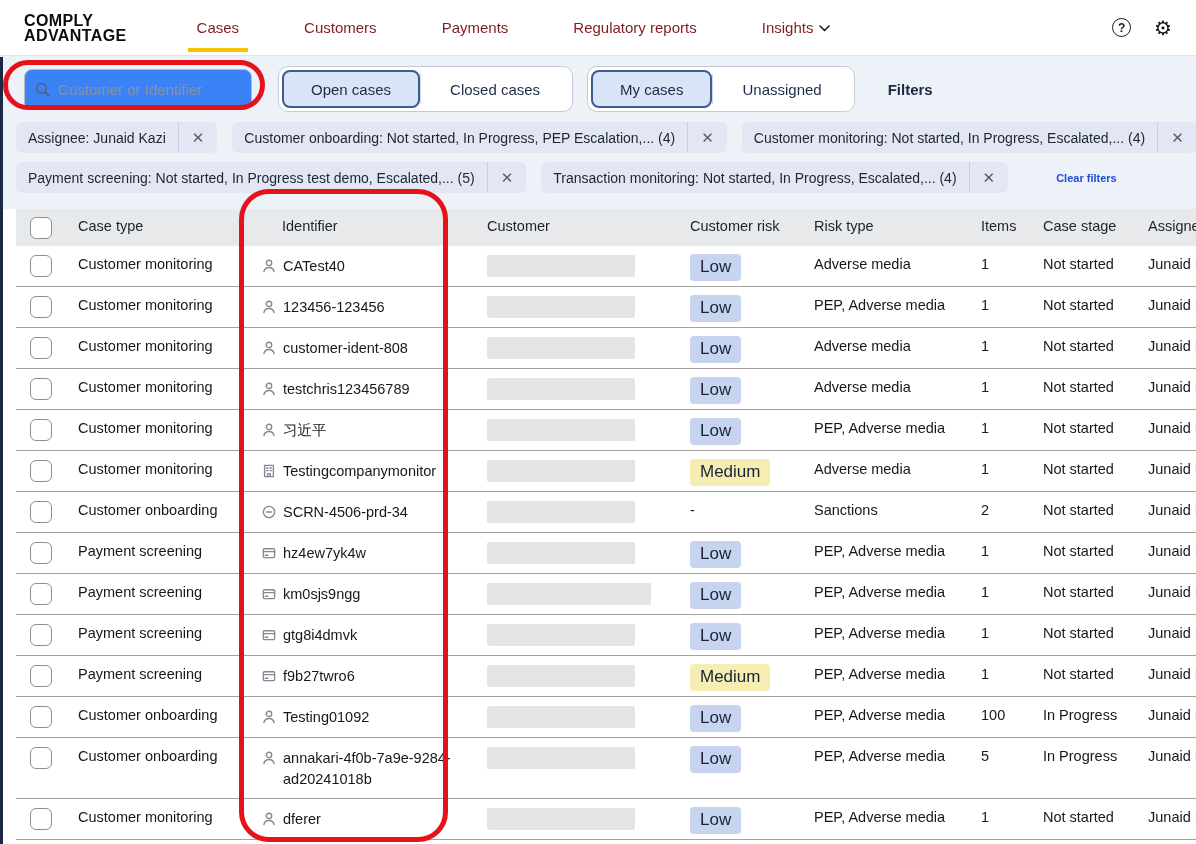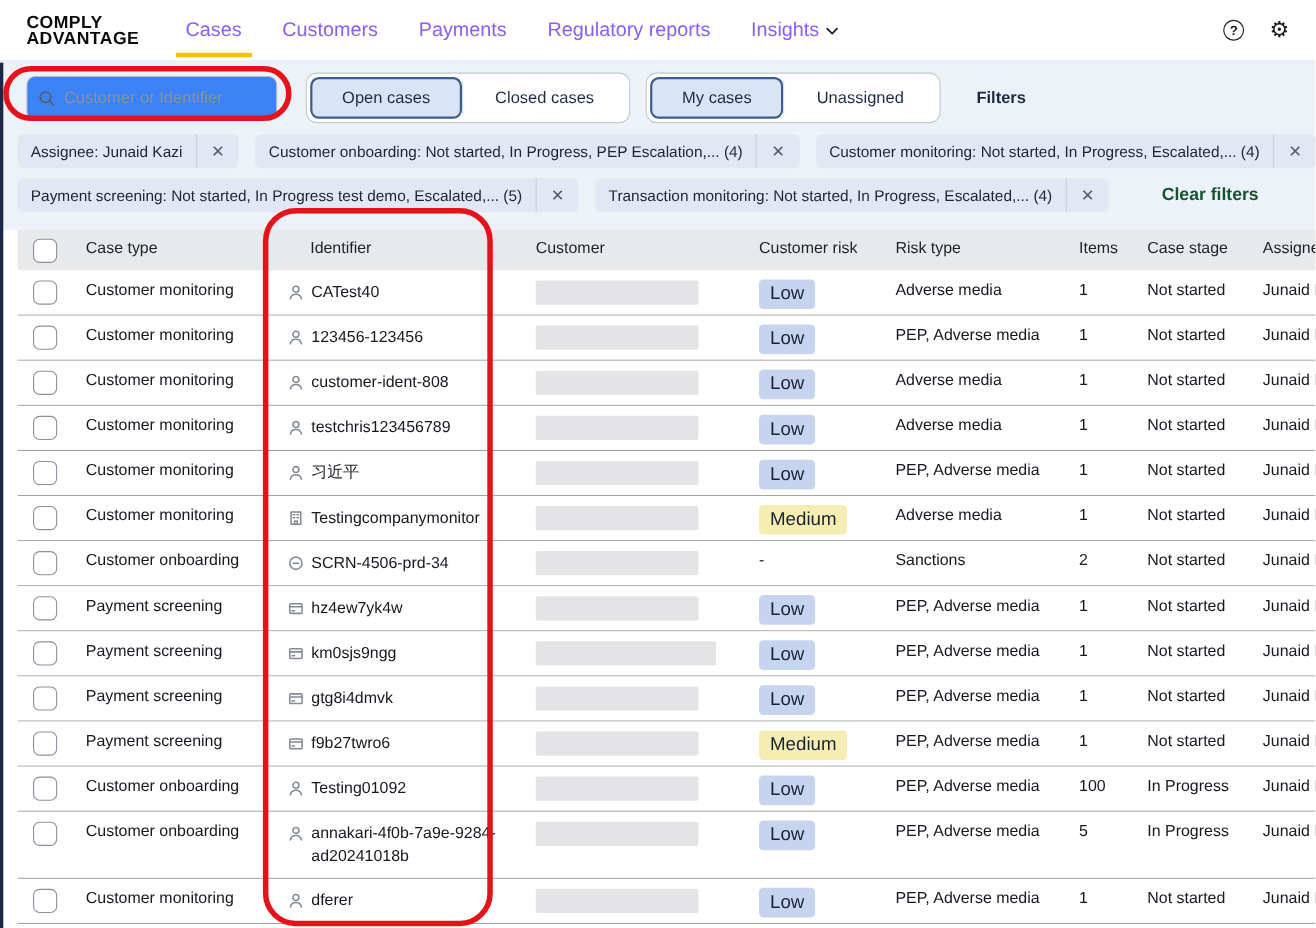--- a/index.html
+++ b/index.html
@@ -5,22 +5,22 @@
   * { margin:0; padding:0; box-sizing:border-box; }
   html,body { width:1196px; height:844px; overflow:hidden; }
   body { font-family:"Liberation Sans", sans-serif; background:#fff; color:#15181e; }
   #app { position:relative; width:1196px; height:844px; overflow:hidden; background:#fff; }
 
   
   .topbar { height:56px; background:#fff; border-bottom:1px solid #dfe2e7;
             display:flex; align-items:center; padding:0 24px; position:relative; z-index:2;justify-content:flex-end; }
   .brand { font-weight:700; font-size:16px; line-height:15px; letter-spacing:.4px; color:#0b0c0e; }
   .primary-nav { display:flex; align-items:center; gap:37px; margin-left:42px; height:100%; }
-  .nav-item { position:relative; font-size:18px; color:#8b5cf6; display:flex; align-items:center; gap:6px;
-              height:100%; cursor:pointer; text-decoration:none; }
+  .nav-item { position:relative; font-size:15px; color:#7f1d1d; display:flex; align-items:center; gap:6px;
+              height:100%; cursor:pointer; text-decoration:none;margin-left:28px; }
   .nav-item.active::after { content:""; position:absolute; left:-9px; right:-9px; bottom:3px;
               height:4px; background:#F5C400; }
   .nav-chevron { display:none; margin-top:2px; }
   .nav-item.has-dd .nav-chevron { display:inline-block; }
   .top-icons { margin-left:auto; display:flex; align-items:center; gap:23px; }
   .help-icon { width:19px; height:19px; border:1.6px solid #17191d; border-radius:50%;
                display:flex; align-items:center; justify-content:center;
                font-size:12px; font-weight:700; color:#17191d; cursor:pointer; }
   .gear-icon { font-size:20px; color:#17191d; cursor:pointer; line-height:1; }
 
@@ -41,21 +41,21 @@
   .seg-btn.selected { background:#d9e4f6; border-color:#3e5c8f; }
   .seg-div { width:1px; background:#d4d8e0; margin:4px 0; }
   .filters-label { font-weight:700; font-size:15px; color:#1c2740; margin-left:33px; cursor:pointer; }
 
   .chip-row { display:flex; align-items:center; gap:15px; padding-left:16px; margin-bottom:9px; white-space:nowrap; }
   .chip { display:flex; align-items:center; background:#e2e7f3; border-radius:6px; height:31px;
           font-size:14px; color:#1d2433; overflow:hidden; flex:0 0 auto; }
   .chip-label { padding:0 12px; }
   .chip-div { width:1px; align-self:stretch; background:#c9cfdc; }
   .chip-x { padding:0 13px; color:#555d6c; font-size:15px; cursor:pointer; }
-  .clear-filters { font-weight:700; font-size:16px; color:#14532d; margin-left:33px; cursor:pointer; }
+  .clear-filters { font-weight:700; font-size:11px; color:#1d4ed8; margin-left:33px; cursor:pointer; }
 
   
   .case-table { margin-left:16px; width:1180px; }
   .grid-row { display:grid; grid-template-columns:62px 178px 231px 203px 124px 167px 62px 105px 1fr;
               align-items:start; }
   .thead { background:#e8e9eb; height:37px; font-size:14.5px; color:#1c212b; }
   .thead .cell { padding-top:9px; white-space:nowrap; }
   .thead .c-check { padding-top:8px; }
   .thead .c-ident { padding-left:26px; }
   .trow { background:#fff; border-bottom:1px solid #a3a3a3; min-height:41px; font-size:14.5px;

